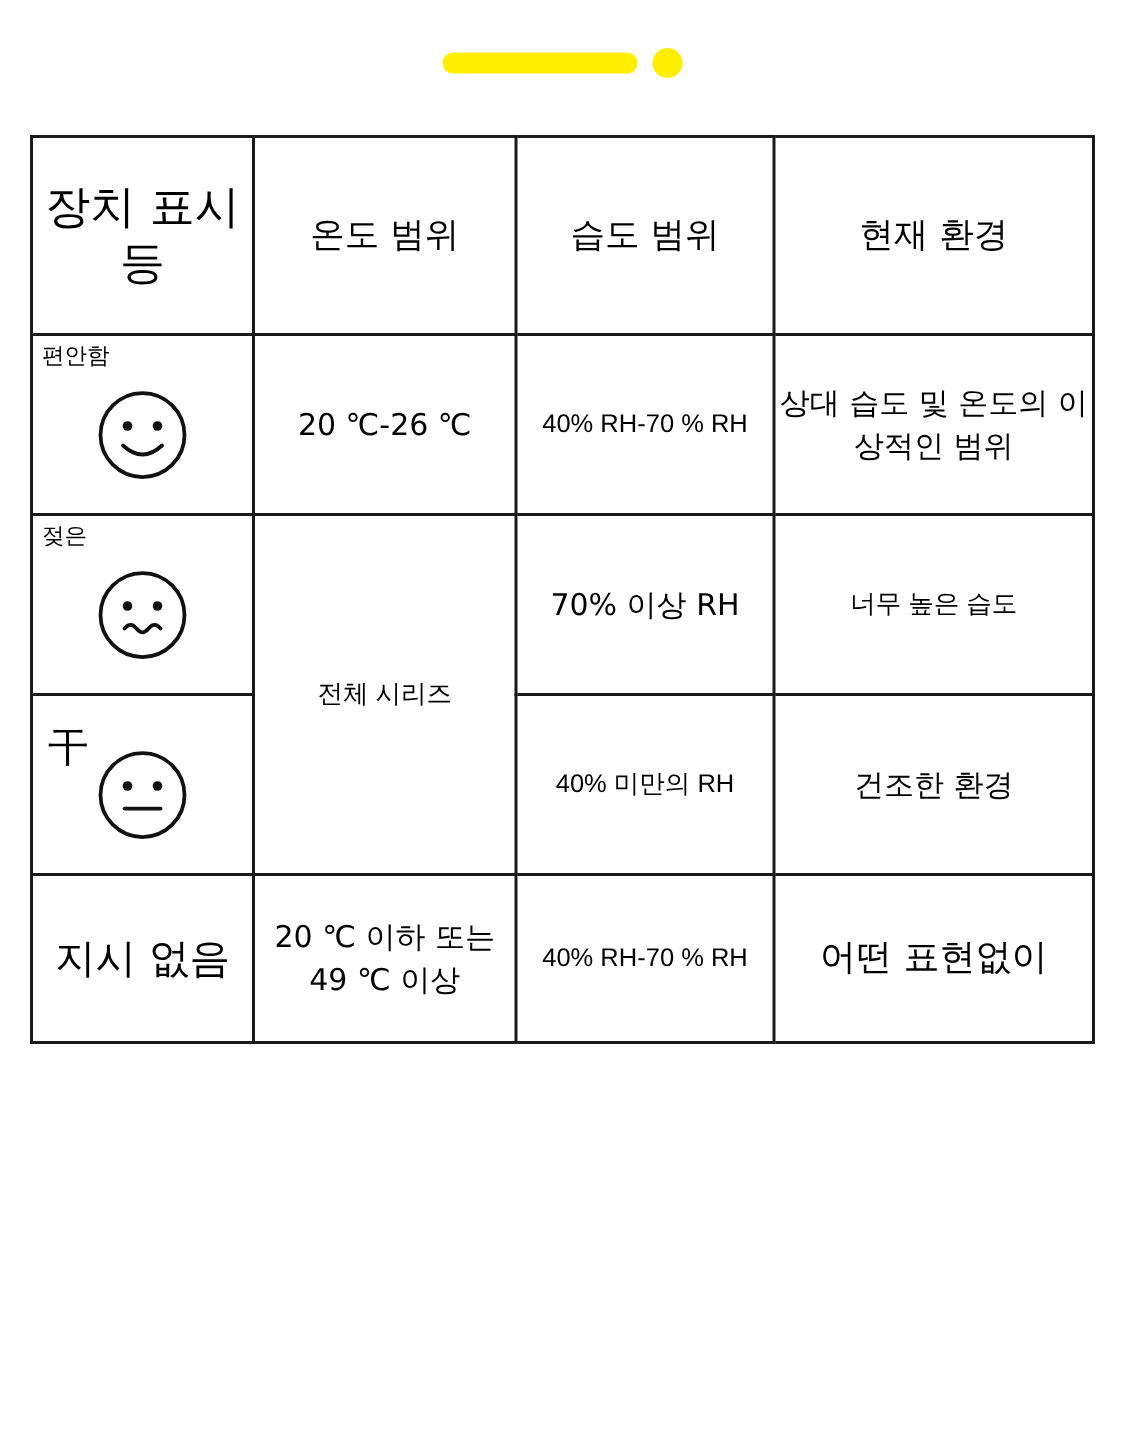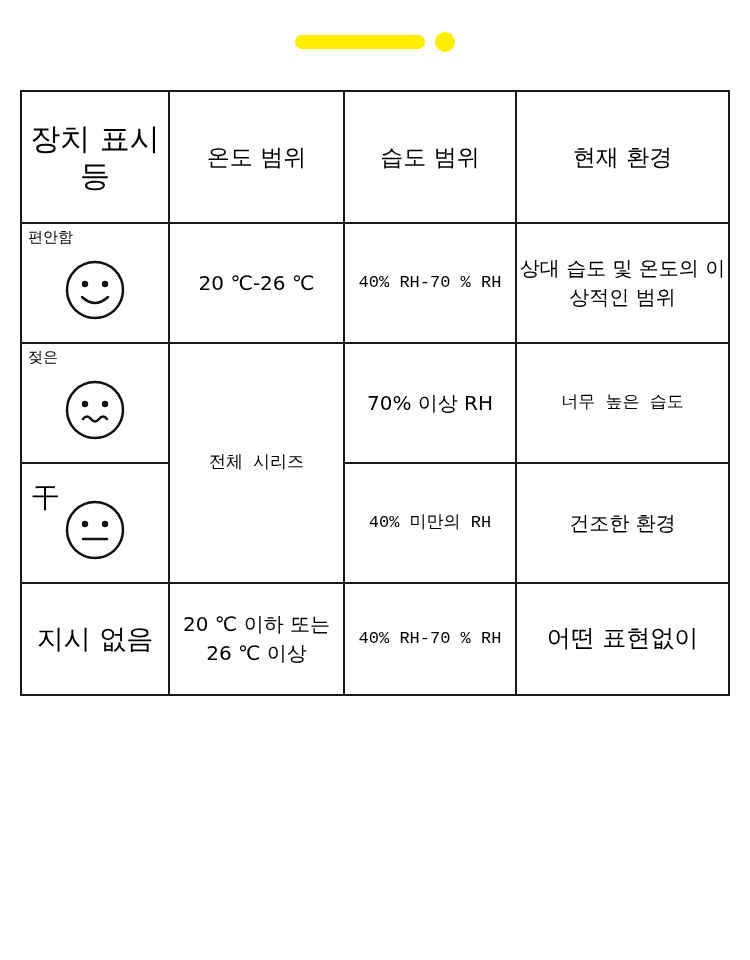--- a/index.html
+++ b/index.html
@@ -67,21 +67,21 @@
     font-size: 23px;
     font-family: "DejaVu Sans", sans-serif;
     line-height: 1.25;
   }
   .hdr.dev {
     font-size: 30px;
     margin-top: 16px;
   }
   .cell-sm {
     font-size: 17px;
-    font-family: Liberation Mono, monospace;
+    font-family: Liberation Sans, sans-serif;
     line-height: 1.45;
   }
   .cell-md {
     font-size: 20px;
     font-family: "DejaVu Sans", sans-serif;
     line-height: 1.45;
   }
   .cell-lg {
     font-size: 24px;
     font-family: "DejaVu Sans", sans-serif;
@@ -194,20 +194,20 @@
               <line x1="19" y1="40" x2="43" y2="40" stroke="#111" stroke-width="2.5" stroke-linecap="round"></line>
             </svg>
           </div>
         </td>
         <td class="cell-sm">40% 미만의 RH</td>
         <td class="cell-md">건조한 환경</td>
       </tr>
 
       <tr>
         <td class="nolabel-cell" style="height:110px;">지시 없음</td>
-        <td class="cell-md">20 ℃ 이하 또는 26 ℃ 이상</td>
+        <td class="cell-md">20 ℃ 이하 또는 49 ℃ 이상</td>
         <td class="cell-sm">40% RH-70 % RH</td>
         <td class="cell-lg">어떤 표현없이</td>
       </tr>
 
     </tbody>
   </table>
 </div>
 
 </body></html>

